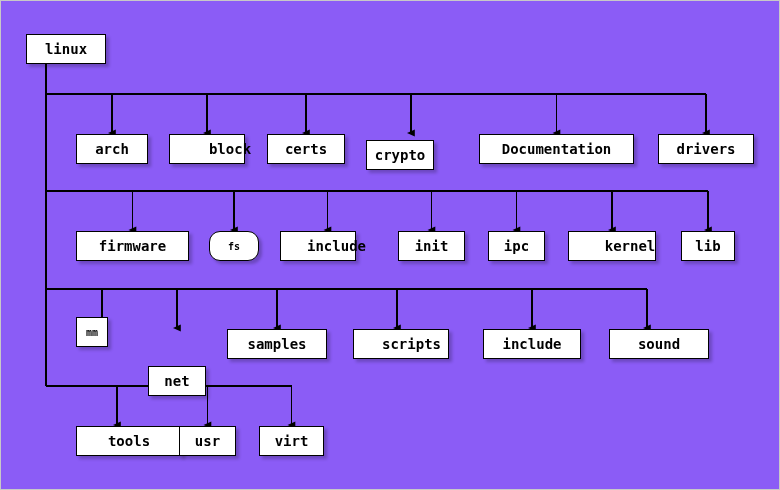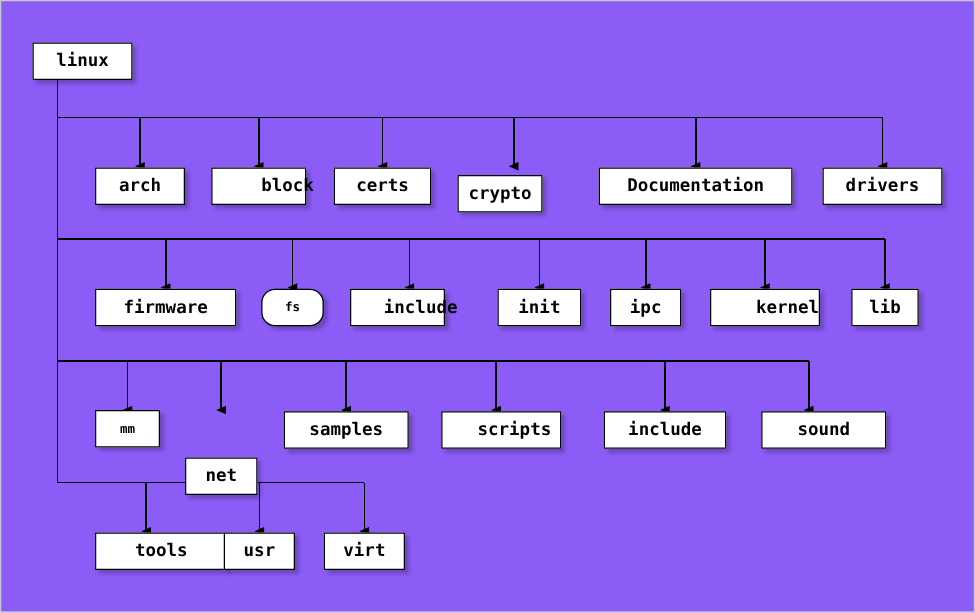--- a/index.html
+++ b/index.html
@@ -102,21 +102,21 @@
       <div class="node" style="left: 365px; top: 139px; width: 68px;">crypto</div>
       <div class="node" style="left: 478px; top: 133px; width: 155px;">Documentation</div>
       <div class="node" style="left: 657px; top: 133px; width: 96px;">drivers</div>
       <div class="node" style="left: 75px; top: 230px; width: 113px;">firmware</div>
       <div class="node small-label" style="left: 208px; top: 230px; width: 50px; border-radius: 11px;">fs</div>
       <div class="node" style="left: 279px; top: 230px; width: 76px; padding-left: 37px;">include</div>
       <div class="node" style="left: 397px; top: 230px; width: 67px;">init</div>
       <div class="node" style="left: 487px; top: 230px; width: 57px;">ipc</div>
       <div class="node" style="left: 567px; top: 230px; width: 88px; padding-left: 36px;">kernel</div>
       <div class="node" style="left: 680px; top: 230px; width: 54px;">lib</div>
-      <div class="node small-label" style="left: 75px; top: 327px; width: 52px;">mm</div>
+      <div class="node small-label" style="left: 75px; top: 316px; width: 32px;">mm</div>
       <div class="node" style="left: 147px; top: 328px; width: 58px; margin-top: 37px;">net</div>
       <div class="node" style="left: 226px; top: 328px; width: 100px;">samples</div>
       <div class="node" style="left: 352px; top: 328px; width: 96px; padding-left: 21px;">scripts</div>
       <div class="node" style="left: 482px; top: 328px; width: 98px;">include</div>
       <div class="node" style="left: 608px; top: 328px; width: 100px; text-align: right;">sound</div>
       <div class="node" style="left: 75px; top: 425px; width: 106px;">tools</div>
       <div class="node" style="left: 178px; top: 425px; width: 57px;">usr</div>
       <div class="node" style="left: 258px; top: 425px; width: 65px;">virt</div>
     </div>
 

